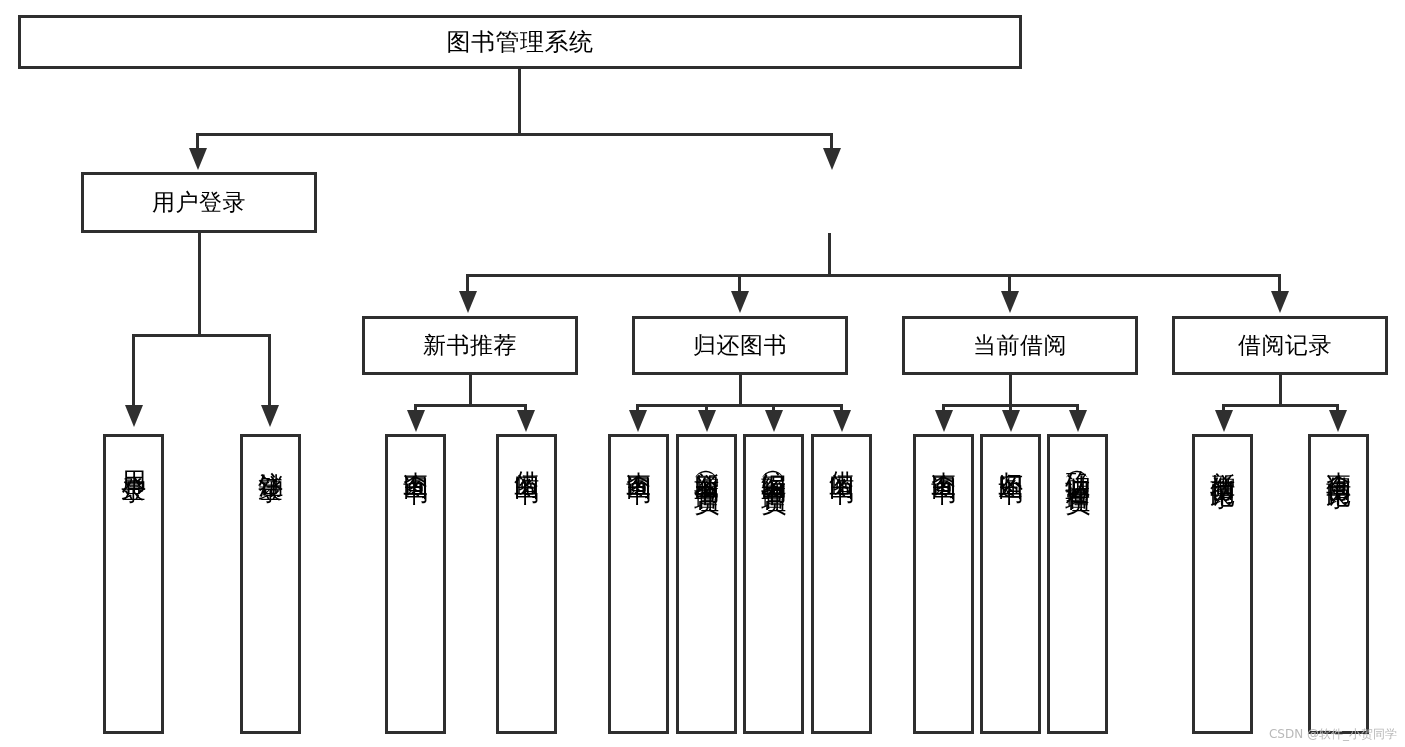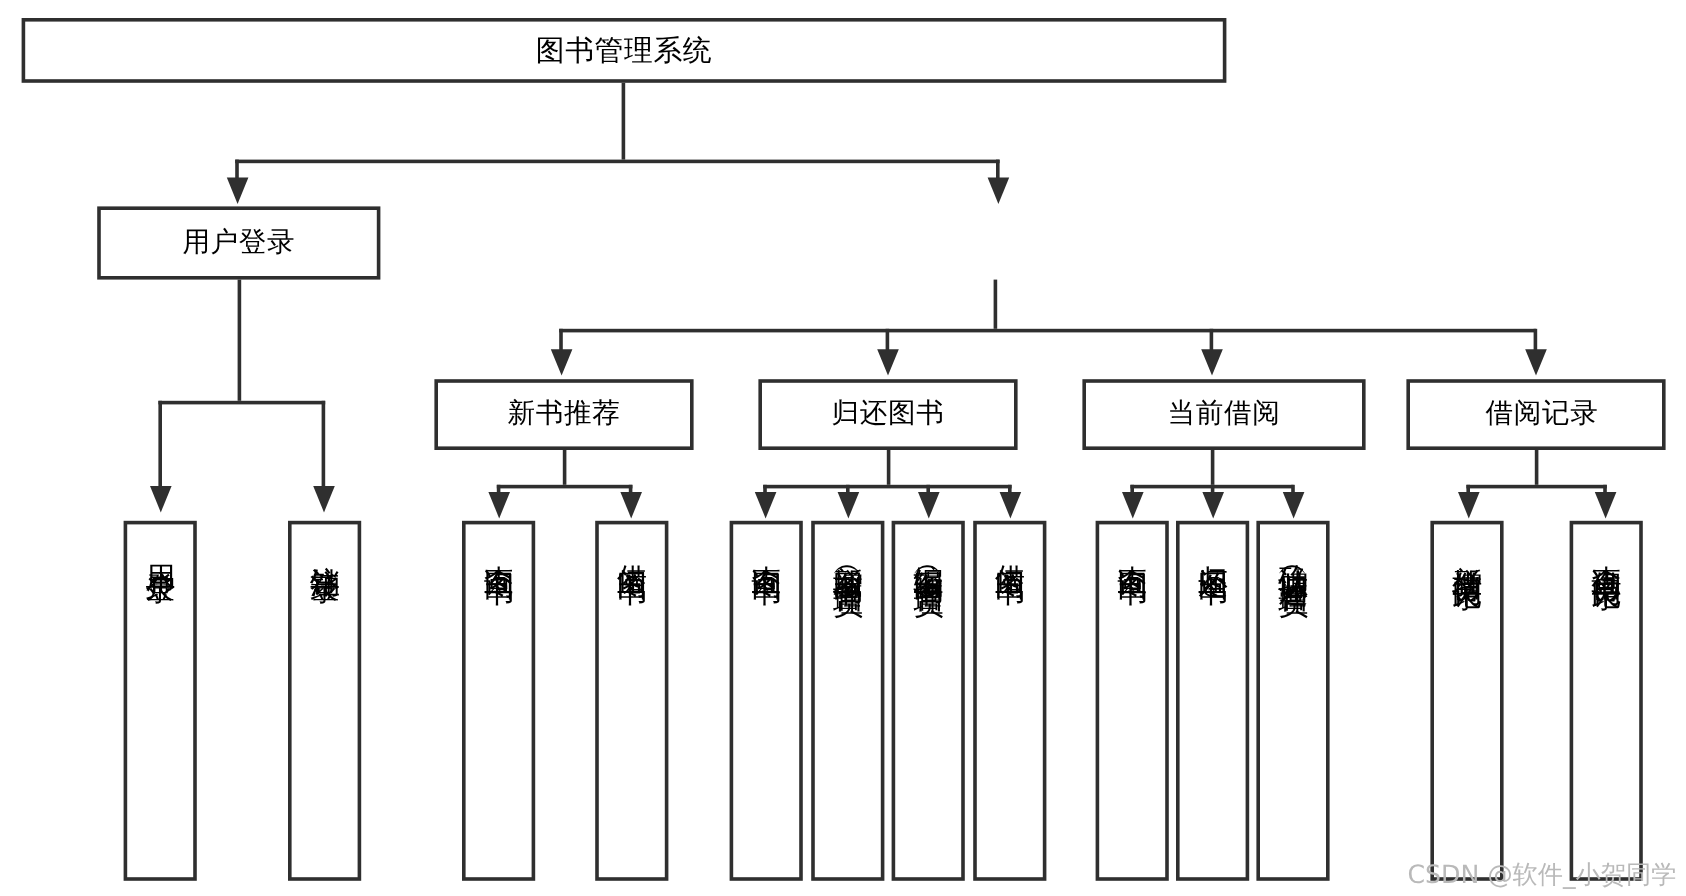--- a/index.html
+++ b/index.html
@@ -64,21 +64,21 @@
     height: 0;
     border-left: 9px solid transparent;
     border-right: 9px solid transparent;
     border-top: 22px solid #2f2f2f;
   }
   
   #watermark {
     position: absolute;
     right: 8px;
     bottom: 4px;
-    font-size: 21px;
+    font-size: 12px;
     color: #b9b9b9;
     font-family: "DejaVu Sans", "Liberation Sans", sans-serif;
     white-space: nowrap;
     user-select: none;
   }
 </style>
 </head>
 <body>
 
 <div id="canvas">

